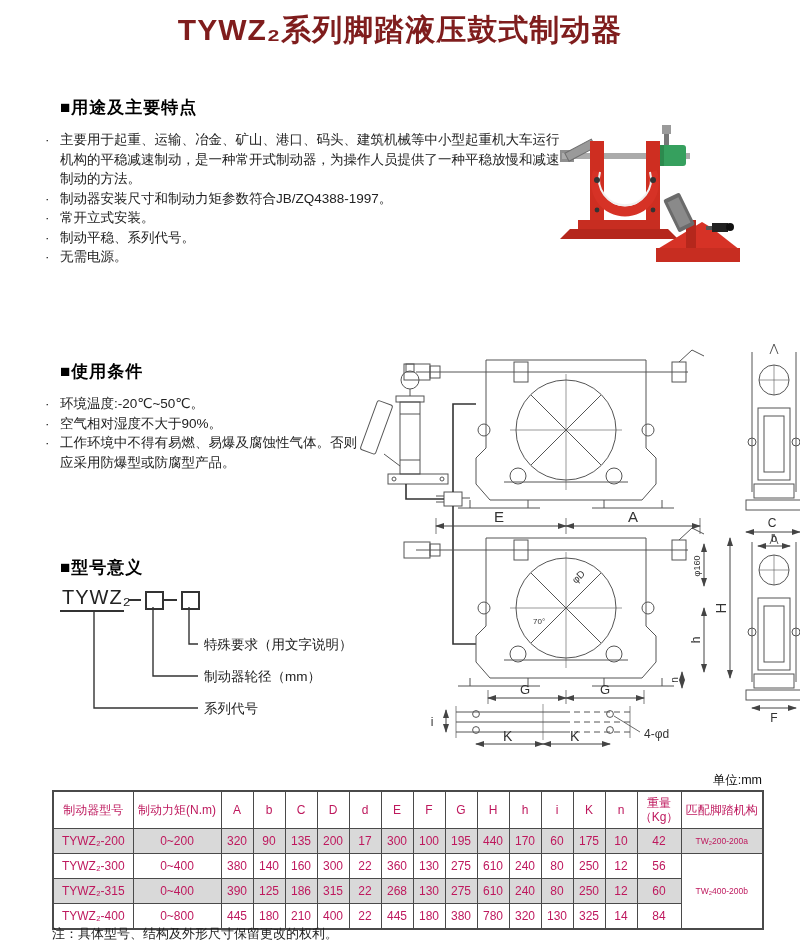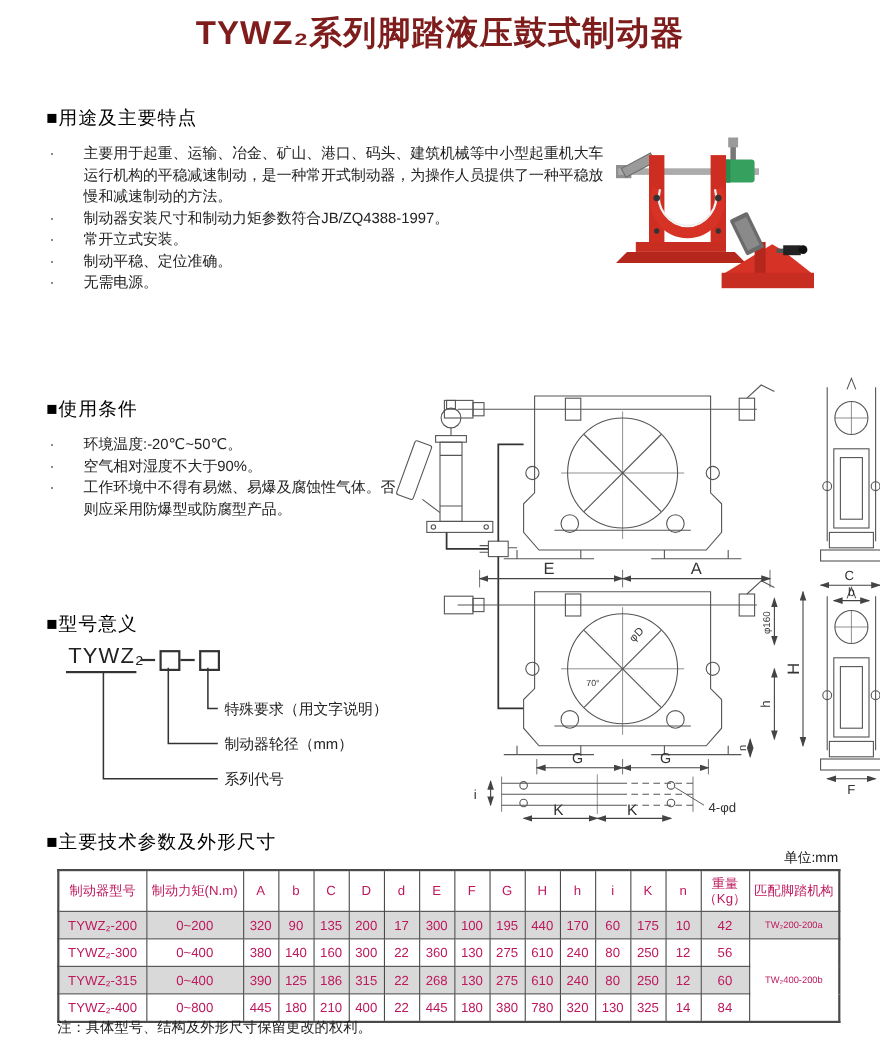--- a/index.html
+++ b/index.html
@@ -1,24 +1,24 @@
 <!DOCTYPE html>
 <html><head>
 <meta charset="utf-8">
 <style>
   html,body{margin:0;padding:0;background:#fff;}
   .page{position:relative;width:800px;height:948px;background:#ffffff;overflow:hidden;
         font-family:"Liberation Sans","DejaVu Sans",sans-serif;color:#1a1a1a;}
   .title{position:absolute;top:10px;left:0;width:100%;margin:0;text-align:center;
          font-size:30px;font-weight:bold;color:#7f1d1d;letter-spacing:1px;}
-  .sec-head{position:absolute;font-size:17px;font-weight:normal;color:#000;letter-spacing:1px;}
+  .sec-head{position:absolute;font-size:17px;font-weight:bold;color:#000;letter-spacing:1px;margin-left:18px;}
   .bullets{position:absolute;margin:0;padding:0;list-style:none;font-size:13.5px;line-height:19.5px;color:#222;}
   .bullets li{display:flex;align-items:flex-start;}
   .mk{flex:none;width:15px;text-align:left;}
-  .btxt{flex:1;margin-left:16px;}
+  .btxt{flex:1;}
   
   .code{position:absolute;font-size:20px;font-weight:normal;color:#222;letter-spacing:1px;}
   .dash{position:absolute;height:2px;background:#333;}
   .mbox{position:absolute;width:15px;height:15px;border:2px solid #333;background:#fff;}
   .uline{position:absolute;height:2px;background:#333;}
   .mlabel{position:absolute;font-size:13.5px;color:#222;}
   
   .unit-note{position:absolute;font-size:12.5px;color:#111;}
   .spec-table{position:absolute;left:52px;top:790px;width:712px;border-collapse:collapse;
               table-layout:fixed;text-align:center;color:#be185d;border:2px solid #4a4a4a;}
@@ -48,21 +48,21 @@
     <li>
         <span class="mk">·</span>
         <span class="btxt">制动器安装尺寸和制动力矩参数符合JB/ZQ4388-1997。</span>
       </li>
     <li>
         <span class="mk">·</span>
         <span class="btxt">常开立式安装。</span>
       </li>
     <li>
         <span class="mk">·</span>
-        <span class="btxt">制动平稳、定位准确。</span>
+        <span class="btxt">制动平稳、系列代号。</span>
       </li>
     <li>
         <span class="mk">·</span>
         <span class="btxt">无需电源。</span>
       </li>
   </ul>
 
   <svg class="photo-svg" style="left:560px;top:120px;" width="195" height="152" viewBox="0 0 195 152">
     <g>
       <rect x="0" y="30" width="14" height="12" fill="#8f8f8f"></rect>
@@ -249,21 +249,20 @@
   <div class="uline" style="left:60px;top:610px;width:64px;"></div>
   <svg class="model-svg" style="left:50px;top:598px;" width="340" height="120" viewBox="0 0 340 120" fill="none" stroke="#333" stroke-width="1.4">
     <path d="M44 12 V110 H148"></path>
     <path d="M103 9 V78 H148"></path>
     <path d="M139 9 V46 H148"></path>
   </svg>
   <div class="mlabel" style="left:204px;top:636px;">特殊要求（用文字说明）</div>
   <div class="mlabel" style="left:204px;top:668px;">制动器轮径（mm）</div>
   <div class="mlabel" style="left:204px;top:700px;">系列代号</div>
 
-  <div class="sec-head" style="left:42px;top:754px;">■主要技术参数及外形尺寸</div>
   <div class="unit-note" style="right:38px;top:772px;">单位:mm</div>
 
   <table class="spec-table">
     <colgroup>
       <col style="width:80px">
         <col style="width:88px">
       <col style="width:32px">
         <col style="width:32px">
         <col style="width:32px">
         <col style="width:32px">

